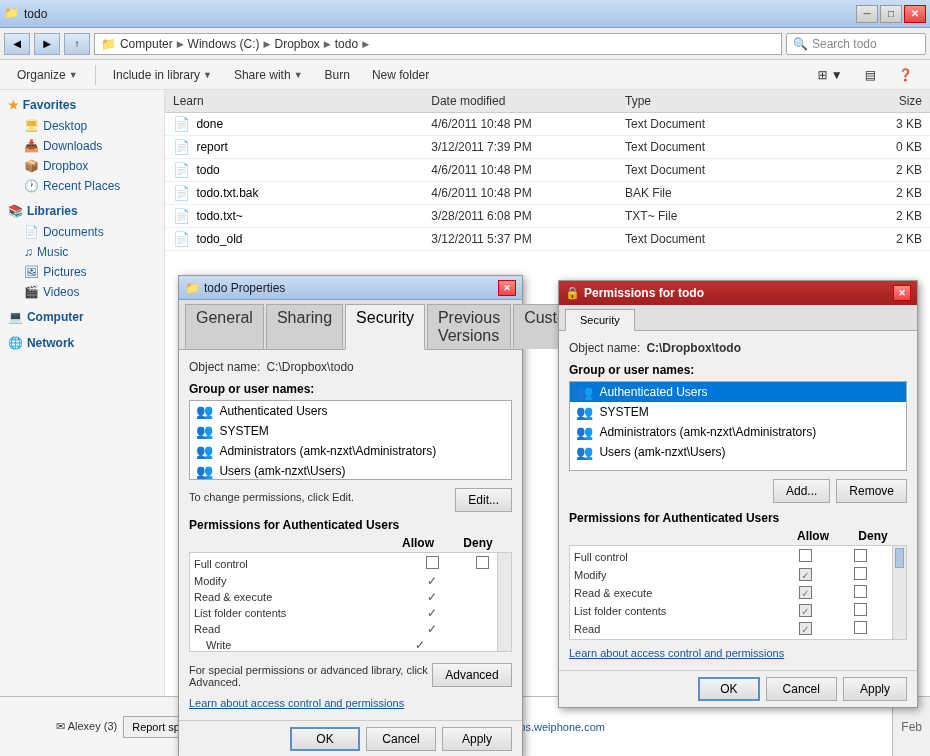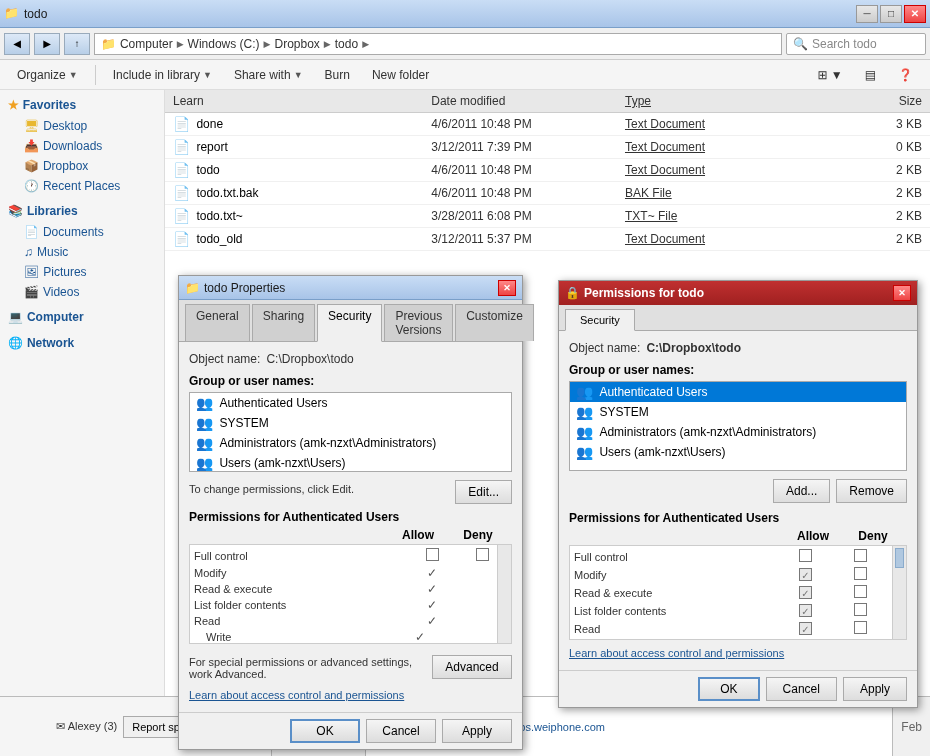--- a/index.html
+++ b/index.html
@@ -138,21 +138,21 @@
     .file-list-header {
       display: flex;
       background: #e8e8e8;
       border-bottom: 1px solid #ccc;
       padding: 4px 8px;
       position: sticky;
       top: 0;
     }
     .col-name { flex: 2; }
     .col-date { flex: 1.5; }
-    .col-type { flex: 1.5; text-decoration: underline; }
+    .col-type { flex: 1.5; }
     .col-size { flex: 0.8; text-align: right; }
     .col-header { color: #333; font-weight: normal; cursor: pointer; }
     .file-row {
       display: flex;
       align-items: center;
       padding: 3px 8px;
       border-bottom: 1px solid #f0f0f0;
       cursor: pointer;
     }
     .file-name { flex: 2; display: flex; align-items: center; gap: 6px; color: #000; }
@@ -205,21 +205,21 @@
       padding: 4px 6px 0;
       gap: 2px;
     }
     .tab {
       padding: 4px 10px;
       background: #d0d0d0;
       border: 1px solid #aaa;
       border-bottom: none;
       cursor: pointer;
       color: #333;
-      font-size: 12px;
+      font-size: 16px;
     }
     .tab.active {
       background: #f0f0f0;
       border-bottom: 1px solid #f0f0f0;
       margin-bottom: -1px;
       color: #000;
     }
     .dialog-body {
       padding: 10px;
       background: #f0f0f0;
@@ -752,21 +752,21 @@
         </div>
         <div style="display:flex;padding:1px 16px;align-items:center;">
           <div style="flex:1;font-size:11px;color:#333;">Write</div>
           <div style="width:50px;text-align:center;"><span style="color:#555;font-size:12px;">✓</span></div>
           <div style="width:50px;text-align:center;"></div>
         </div>
       </div>
       <div class="perm-scroll-bar"></div>
     </div>
     <div style="display:flex;align-items:center;justify-content:space-between;margin-top:6px;">
-      <span class="special-perms" style="flex:1;font-size:11px;color:#333;">For special permissions or advanced settings, work Advanced.</span>
+      <span class="special-perms" style="flex:1;font-size:11px;color:#333;">For special permissions or advanced library, click Advanced.</span>
       <button class="advanced-btn">Advanced</button>
     </div>
     <div style="margin-top:4px;">
       <a class="learn-link">Learn about access control and permissions</a>
     </div>
   </div>
   <div class="dialog-footer">
     <button class="dialog-btn default">OK</button>
     <button class="dialog-btn">Cancel</button>
     <button class="dialog-btn">Apply</button>

